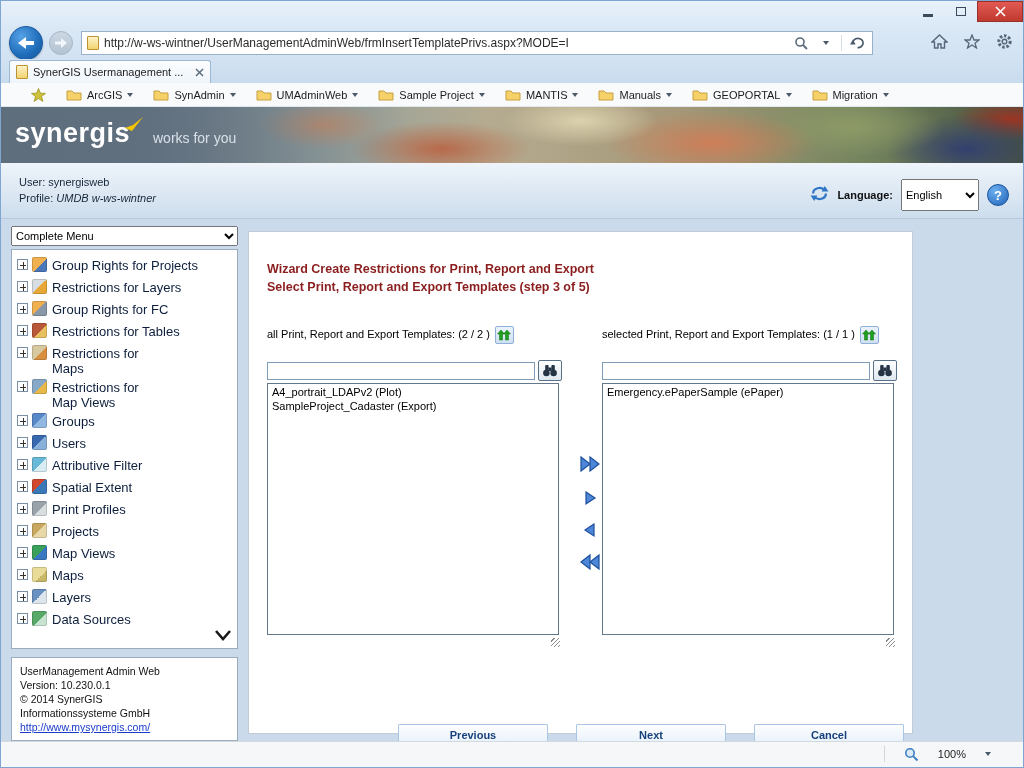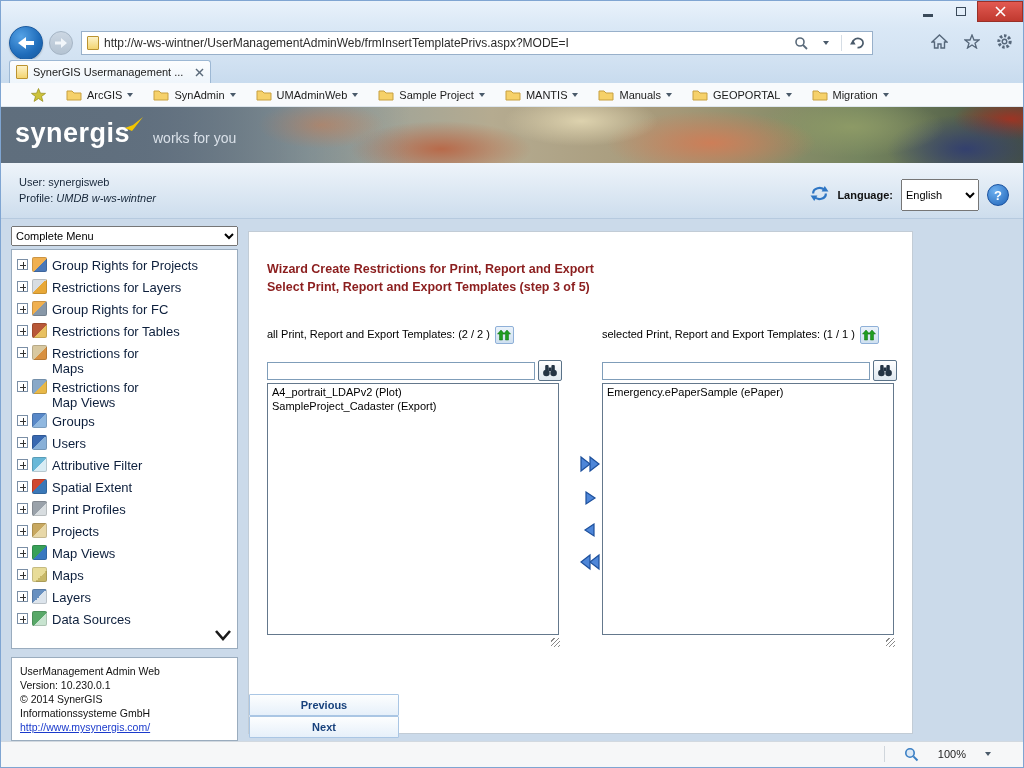--- a/index.html
+++ b/index.html
@@ -132,21 +132,21 @@
   .listbox{position:absolute;top:151px;width:292px;height:252px;border:1px solid #64788c;
     background:#fff;font-size:11px;overflow:auto;padding:1px 0;}
   #list-left{left:18px;} #list-right{left:353px;}
   .listitem{padding:0 4px;line-height:14px;white-space:nowrap;cursor:pointer;color:#000;}
   .grip{position:absolute;top:406px;width:9px;height:9px;cursor:nwse-resize;
     background:repeating-linear-gradient(135deg,transparent 0 2px,#8a8a8a 2px 3px);}
   #grip-left{left:302px;} #grip-right{left:637px;}
   .xferbtn{position:absolute;left:326px;width:30px;height:24px;display:flex;align-items:center;
     justify-content:center;background:transparent;border:none;cursor:pointer;}
   #xfer-allright{top:220px;} #xfer-right{top:254px;} #xfer-left{top:286px;} #xfer-allleft{top:318px;}
-  #btnrow{position:absolute;left:0;right:8px;top:462px;display:flex;justify-content:flex-end;gap:0;flex-direction:column;}
+  #btnrow{position:absolute;left:0;right:8px;top:492px;display:flex;justify-content:flex-end;gap:28px;}
   .wizbtn{width:150px;height:22px;background:linear-gradient(#fdfefe,#e6f0fa);
     border:1px solid #aac6e4;color:#17417c;font-size:11px;font-weight:bold;cursor:pointer;
     font-family:"Liberation Sans",sans-serif;border-radius:1px;}
 
   
   #statusbar{position:absolute;bottom:0;left:0;right:0;height:26px;background:#f6f7f8;
     border-top:1px solid #d2d9e0;}
   #zoomctl{position:absolute;right:32px;top:4px;display:flex;align-items:center;gap:19px;cursor:pointer;}
   #zoomtext{font-size:11px;color:#222;}
   .vdiv{width:1px;height:16px;background:#d0d6dc;}
@@ -518,20 +518,21 @@
       <button class="xferbtn" id="xfer-allleft">
         <svg width="24" height="18">
           <polygon points="21,2 12,9 21,16" fill="#4e86d8" stroke="#1c4f9c" stroke-width="1.2"></polygon>
           <polygon points="12,2 3,9 12,16" fill="#4e86d8" stroke="#1c4f9c" stroke-width="1.2"></polygon>
         </svg>
       </button>
 
       <div id="btnrow">
         <button class="wizbtn">Previous</button>
         <button class="wizbtn">Next</button>
+        <button class="wizbtn">Cancel</button>
       </div>
     </div>
   </div>
 
   <div id="statusbar">
     <div id="zoomctl">
       <div class="vdiv"></div>
       <svg width="15" height="15">
         <circle cx="6" cy="6" r="4.2" fill="#dce9f6" stroke="#3a7fc4" stroke-width="1.6"></circle>
         <line x1="9.4" y1="9.4" x2="13.5" y2="13.5" stroke="#3a7fc4" stroke-width="2"></line>

